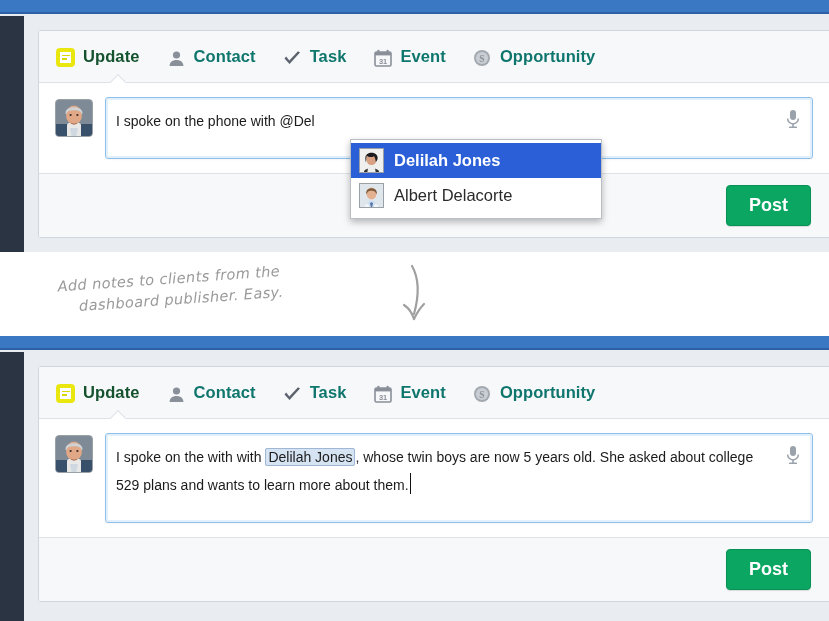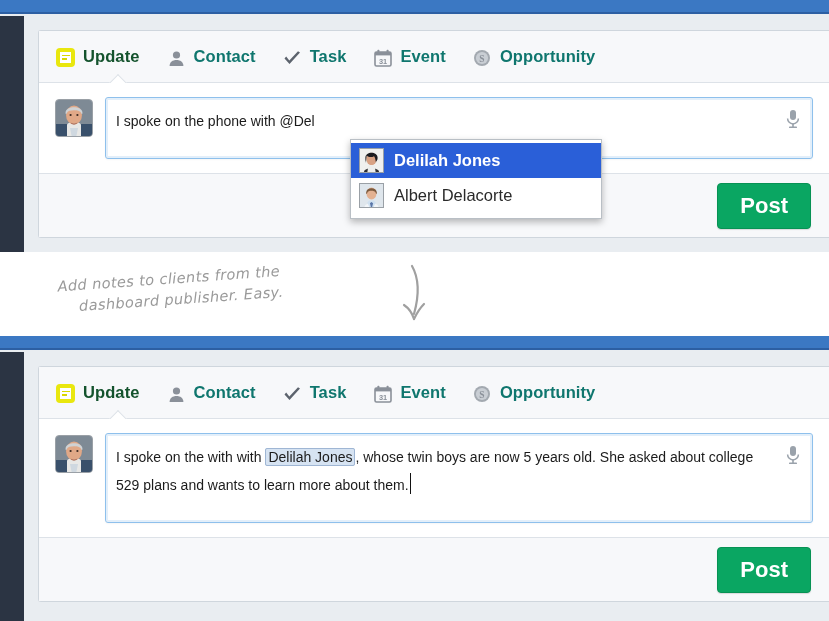--- a/index.html
+++ b/index.html
@@ -81,21 +81,21 @@
             border: 1px solid #9aa0a6; background: #c3c9cf; overflow: hidden; }
   .dd-ava svg { display: block; }
   .dd-name { font-size: 16.5px; color: #2a2a2a; }
   .dd-item.sel .dd-name { color: #fff; font-weight: bold; }
 
   
   .cardfoot { background: #f7f8fa; border-top: 1px solid #dde2e8;
               height: 64px; display: flex; align-items: center;
               justify-content: flex-end; padding-right: 18px; }
   .post-btn { background: #0aa662; border: 1px solid #079254; border-radius: 4px;
-              color: #fff; font-size: 22px; font-weight: bold;
+              color: #fff; font-size: 18px; font-weight: bold;
               padding: 9px 22px; cursor: pointer; box-shadow: 0 1px 1px rgba(0,0,0,.12); }
 
   
   .band { position: absolute; left: 0; top: 252px; width: 829px; height: 84px;
           background: #ffffff; }
   .note { position: absolute; left: 58px; top: 14px; width: 300px;
           color: #9a9a9a; font-family: "DejaVu Sans", sans-serif;
           font-style: italic; font-size: 14.5px; line-height: 21px;
           transform: rotate(-4deg); letter-spacing: .4px; }
   .note .l2 { padding-left: 20px; display: block; }

